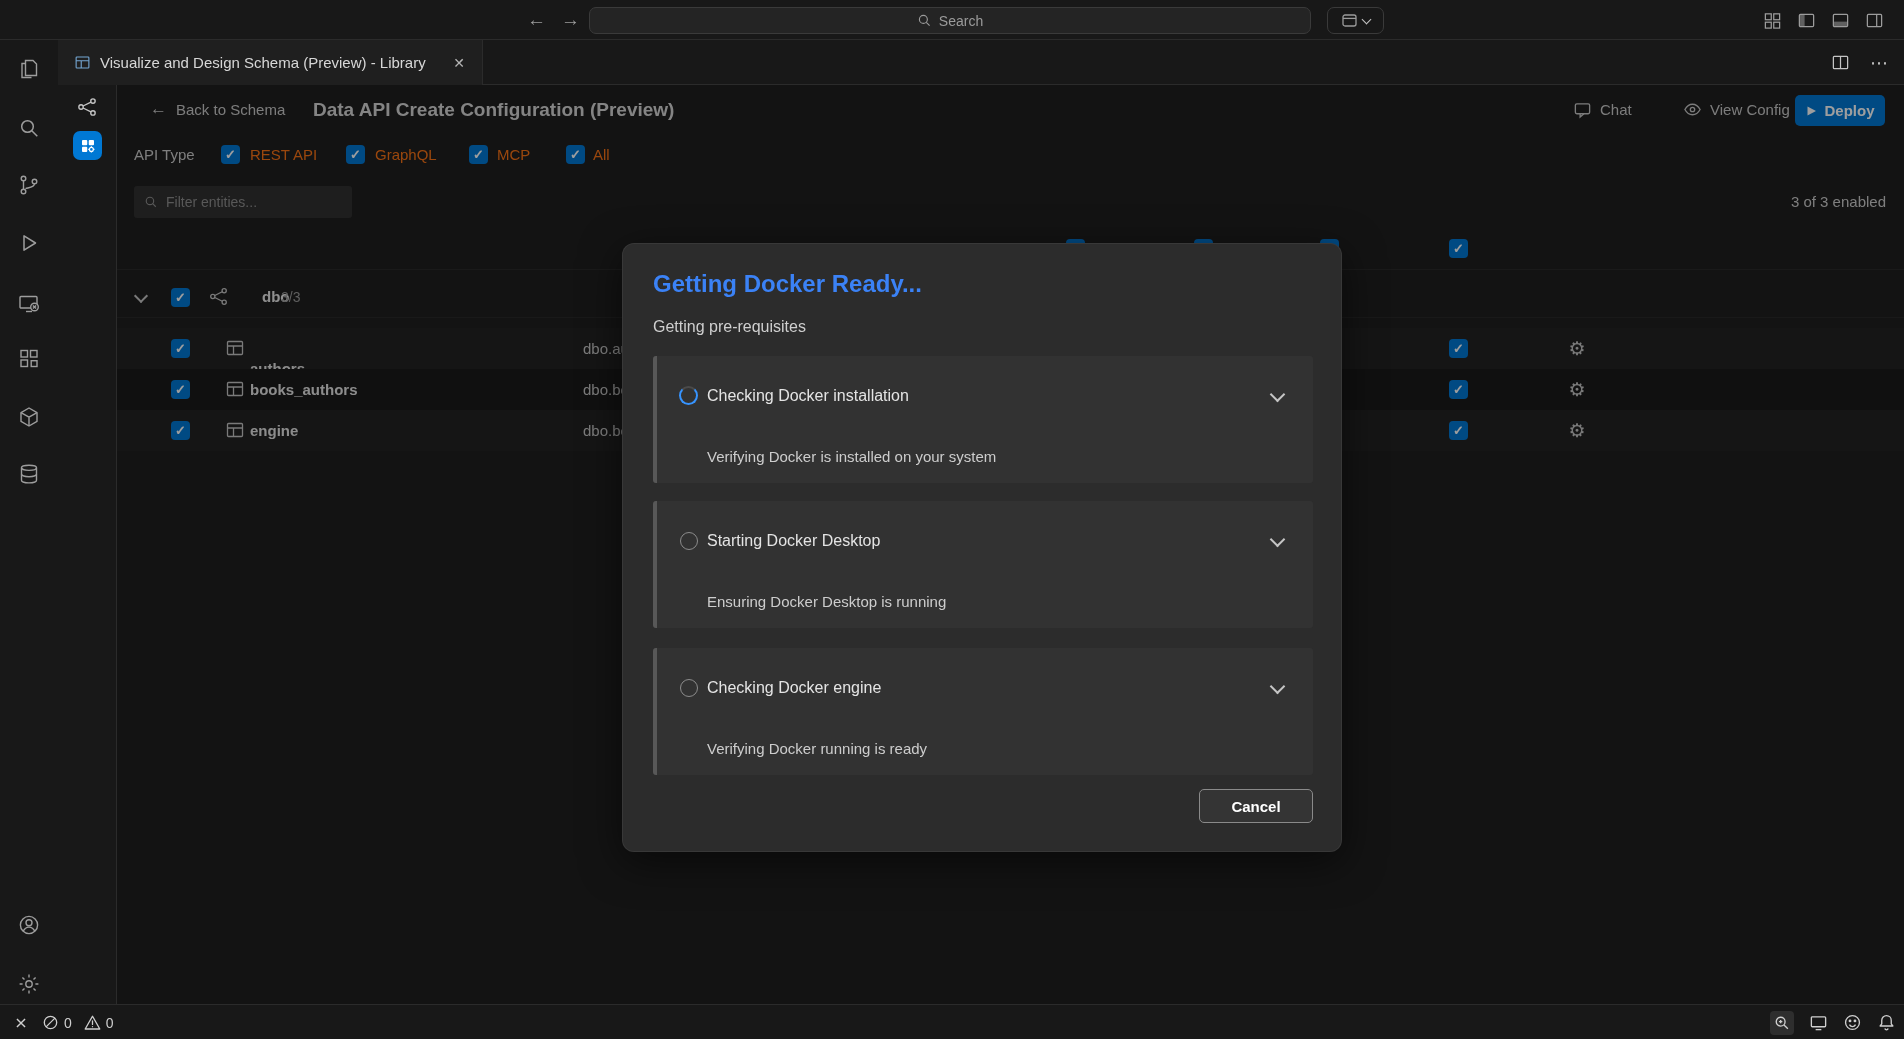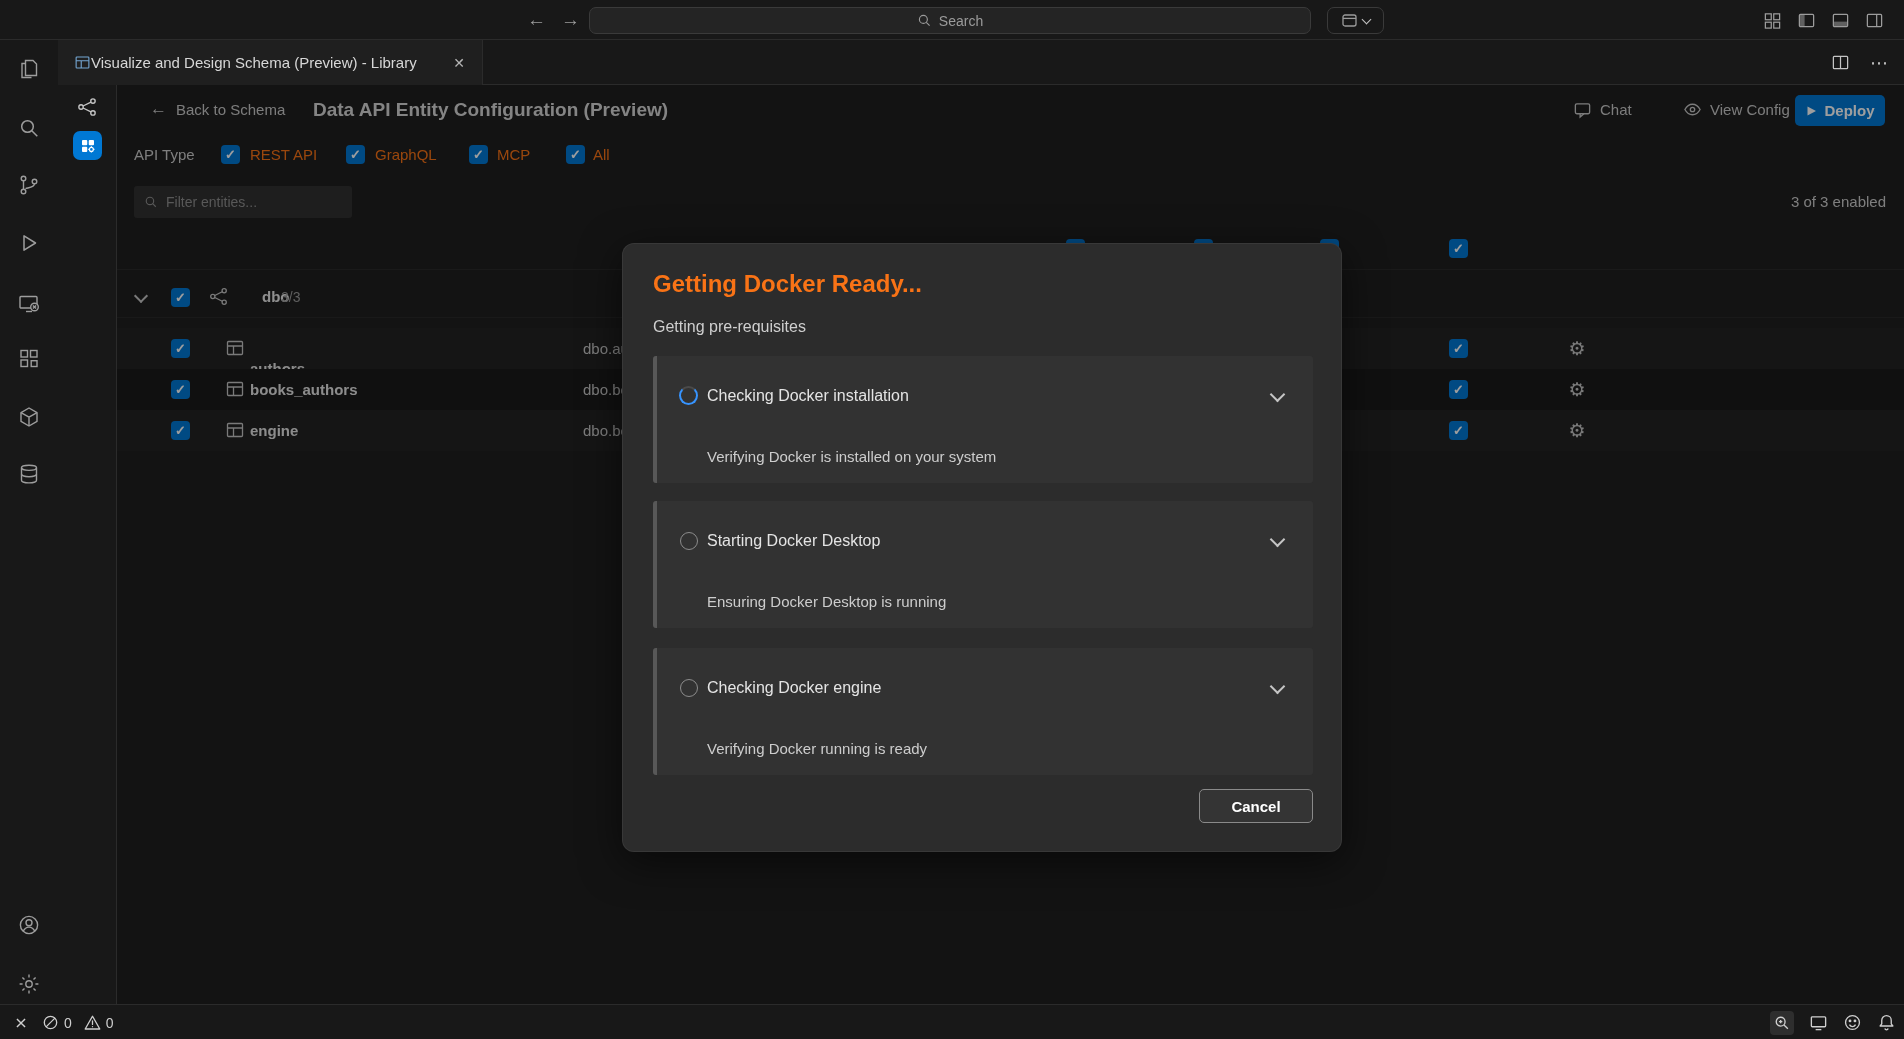--- a/index.html
+++ b/index.html
@@ -11,21 +11,21 @@
   
   .titlebar { position:absolute; left:0; top:0; right:0; height:40px; background:#181818; border-bottom:1px solid #2b2b2b; z-index:60; }
   .nav-arrow { position:absolute; top:0; height:40px; display:flex; align-items:center; color:#9d9d9d; font-size:19px; }
   .nav-back { left:527px; } .nav-fwd { left:561px; }
   .command-center { position:absolute; left:589px; top:7px; width:722px; height:27px; background:#242424; border:1px solid #3a3a3a; border-radius:7px; display:flex; align-items:center; justify-content:center; gap:7px; color:#9b9b9b; font-size:14px; }
   .cc-drop { position:absolute; left:1327px; top:7px; width:57px; height:27px; border:1px solid #3a3a3a; border-radius:7px; display:flex; align-items:center; justify-content:center; gap:6px; color:#9b9b9b; }
   .tl-icons { position:absolute; right:20px; top:0; height:40px; display:flex; align-items:center; gap:15px; color:#9d9d9d; }
 
   
   .tabbar { position:absolute; left:0; top:40px; right:0; height:45px; background:#181818; border-bottom:1px solid #2b2b2b; z-index:55; }
-  .tab { position:absolute; left:58px; top:0; width:425px; height:45px; background:#1f1f1f; border-right:1px solid #2b2b2b; display:flex; align-items:center; padding:0 12px 0 16px; color:#d7d7d7; font-size:15px; white-space:nowrap; }
+  .tab { position:absolute; left:58px; top:0; width:425px; height:45px; background:#1f1f1f; border-right:1px solid #2b2b2b; display:flex; align-items:center; padding:0 12px 0 16px; gap:9px; color:#d7d7d7; font-size:15px; white-space:nowrap; }
   .tab-close { margin-left:auto; width:22px; height:22px; display:flex; align-items:center; justify-content:center; color:#b5b5b5; font-size:14px; border-radius:4px; }
   .tabbar-actions { position:absolute; right:16px; top:0; height:45px; display:flex; align-items:center; gap:20px; color:#c5c5c5; }
 
   
   .activitybar { position:absolute; left:0; top:40px; bottom:35px; width:58px; background:#181818; z-index:56; }
   .ab-icon { position:absolute; left:17px; width:24px; height:24px; color:#9d9d9d; }
 
   
   .rail { position:absolute; left:58px; top:85px; bottom:35px; width:59px; background:#181818; border-right:1px solid #2b2b2b; z-index:56; }
   .rail-icon1 { position:absolute; left:18px; top:11px; width:22px; height:22px; color:#c5c5c5; }
@@ -58,21 +58,21 @@
   .chevron { width:10px; height:10px; border-right:2px solid #c5c5c5; border-bottom:2px solid #c5c5c5; transform:rotate(45deg); }
   .row-band { left:0; right:0; height:41px; }
   .row-light { background:#232323; } .row-dark { background:#1b1b1b; }
   .entity-name { font-size:15px; font-weight:600; color:#e3e3e3; }
   .source-text { font-size:15px; color:#c9c9c9; white-space:nowrap; }
   .gear-glyph { width:24px; height:24px; display:flex; align-items:center; justify-content:center; color:#c5c5c5; font-size:19px; }
 
   
   .modal { position:absolute; left:505px; top:158px; width:720px; height:609px; background:#2c2c2c; border:1px solid rgba(255,255,255,0.06); border-radius:12px; box-shadow:0 10px 40px rgba(0,0,0,0.55); z-index:50; }
   .m-abs { position:absolute; }
-  .modal-title { left:30px; top:26px; font-size:24px; font-weight:700; color:#f97316; }
+  .modal-title { left:30px; top:26px; font-size:24px; font-weight:700; color:#3b82f6; }
   .modal-subtitle { left:30px; top:74px; font-size:16px; color:#cfcfcf; }
   .step-card { left:30px; width:660px; height:127px; background:#323232; border-left:4px solid #585858; border-radius:3px; }
   .step-label { left:50px; top:31px; font-size:16px; color:#e4e4e4; }
   .step-detail { left:50px; top:92px; font-size:15px; color:#cdcdcd; }
   .step-chevron { right:30px; top:33px; }
   .m-chevron { width:11px; height:11px; border-right:2px solid #c5c5c5; border-bottom:2px solid #c5c5c5; transform:rotate(45deg); }
   .spinner { position:absolute; left:22px; top:30px; width:19px; height:19px; border-radius:50%; border:2.5px solid #3794ff; border-top-color:rgba(255,255,255,0.12); animation:spin 1s linear infinite; }
   @keyframes spin { to { transform:rotate(360deg); } }
   .pending-circle { position:absolute; left:23px; top:31px; width:18px; height:18px; border-radius:50%; border:1.5px solid #8c8c8c; }
   .cancel-btn { left:576px; top:545px; width:114px; height:34px; background:#343434; border:1px solid #8a8a8a; border-radius:5px; display:flex; align-items:center; justify-content:center; font-size:15px; font-weight:600; color:#ffffff; }
@@ -262,21 +262,21 @@
       </span>
     </span>
   </div>
 
   <div class="content">
 
     <div class="c-abs back-link">
       <span style="font-size:17px;">←</span>
       <span>Back to Schema</span>
     </div>
-    <div class="c-abs page-title">Data API Entity Configuration (Preview)</div>
+    <div class="c-abs page-title">Data API Create Configuration (Preview)</div>
 
     <div class="c-abs hdr-action chat-action">
       <span>
         <svg width="19" height="19" viewBox="0 0 20 20" stroke="currentColor" stroke-width="1.4" fill="none">
             <rect x="2.5" y="4" width="15" height="10.5" rx="1.5"></rect>
             <path d="M7.5 14.5v3.5l4-3.5"></path>
           </svg>
       </span>
       <span>Chat</span>
     </div>

